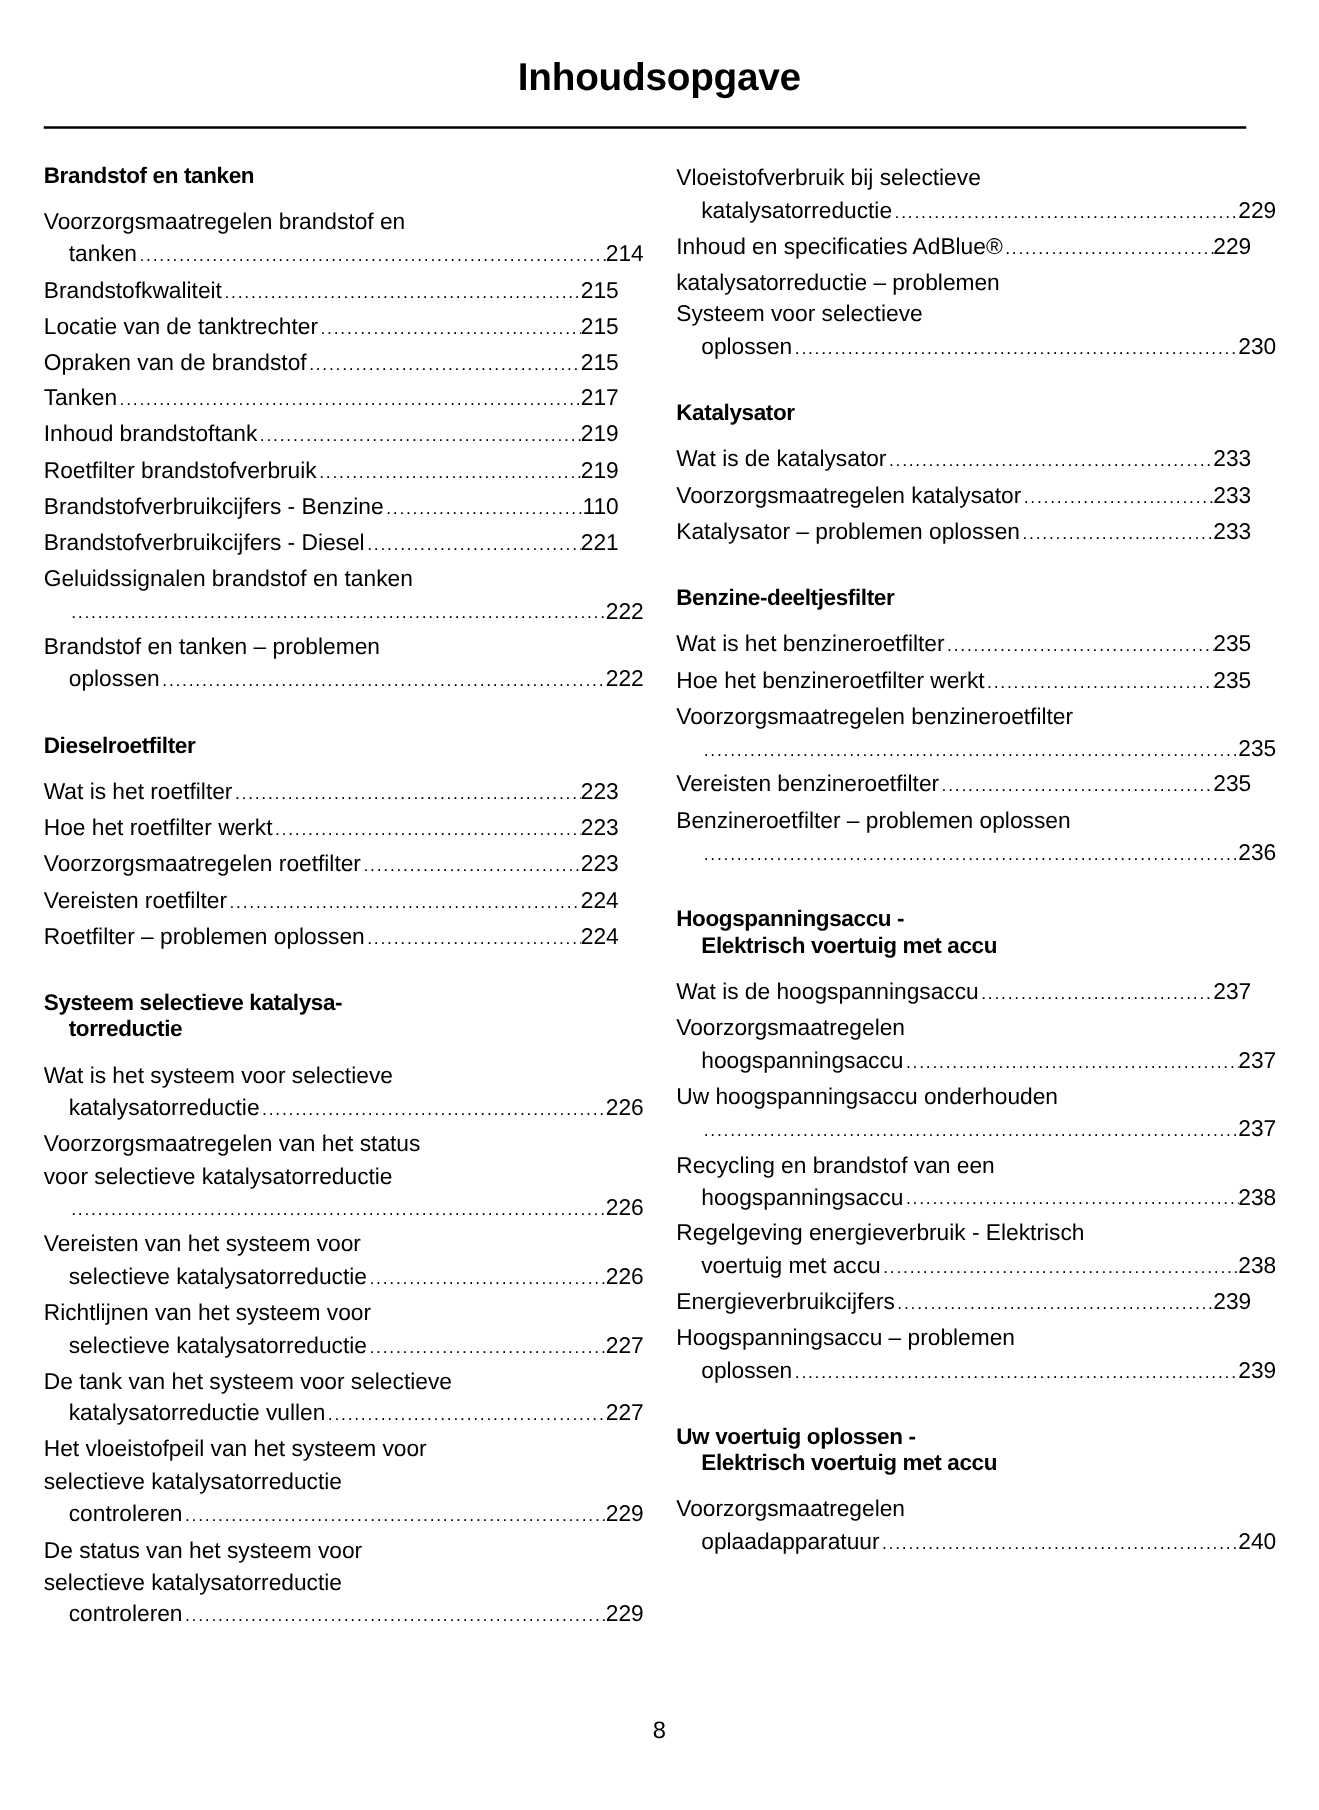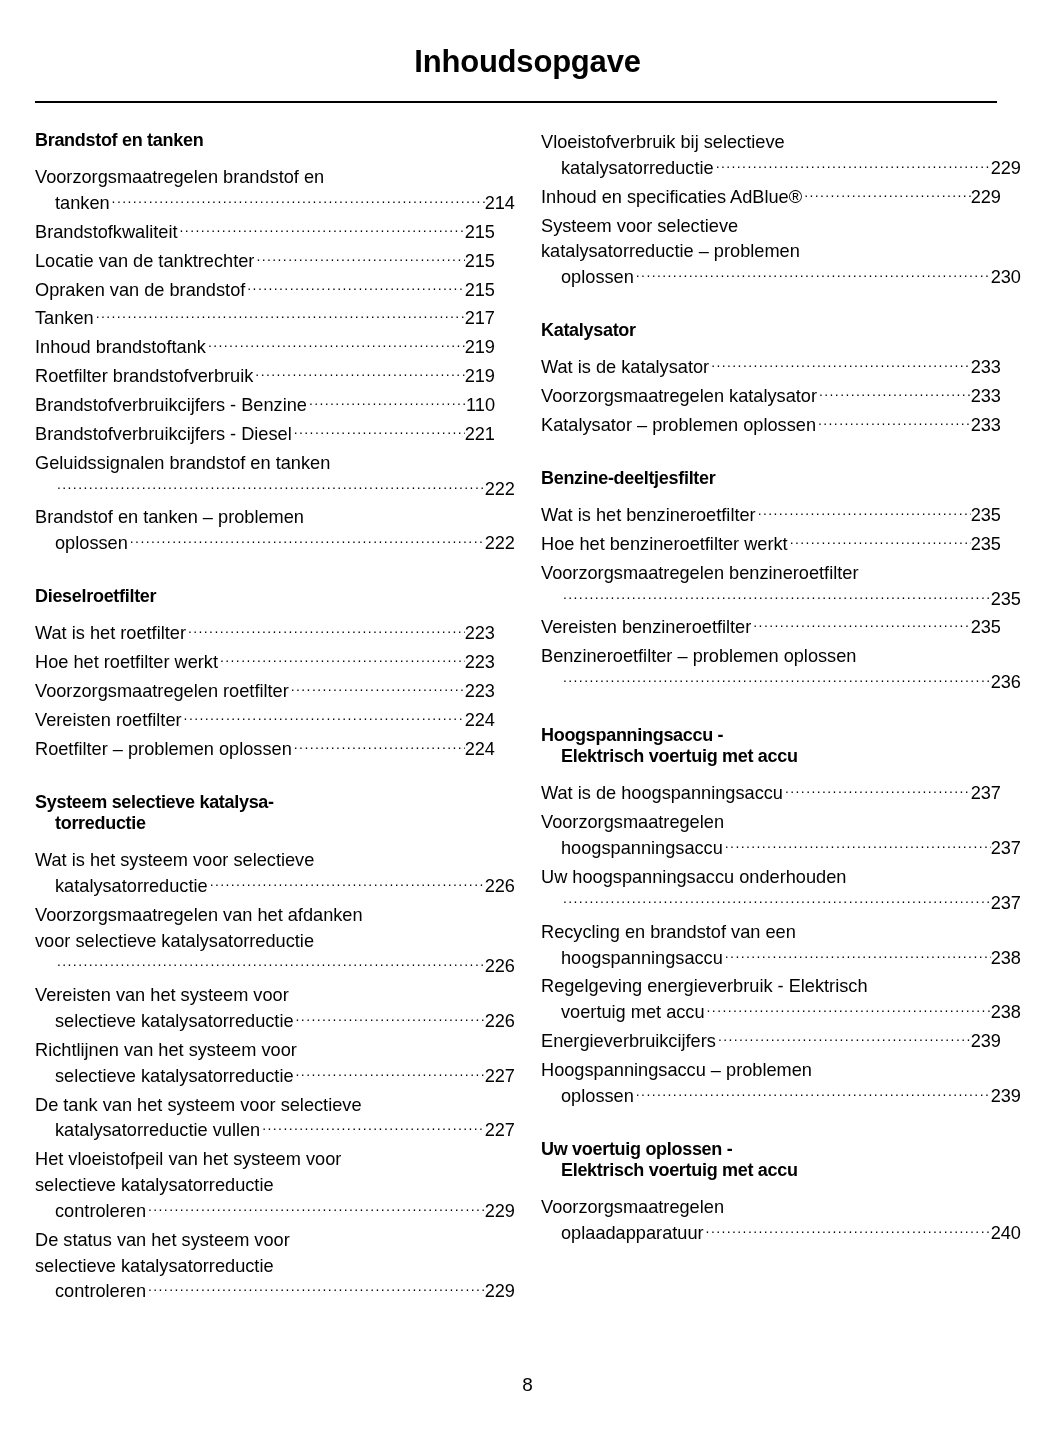--- a/index.html
+++ b/index.html
@@ -73,21 +73,21 @@
     font-size: 18.2px;
     line-height: 1.42;
     margin: 0 0 3px 0;
     position: relative;
   }
   .entry .line {
     display: block;
   }
   .dotrow {
     display: flex;
-    align-items: flex-start;
+    align-items: flex-end;
     width: 100%;
   }
   .dotrow .txt {
     white-space: nowrap;
   }
   .dotrow .fill {
     flex: 1 1 auto;
     overflow: hidden;
     white-space: nowrap;
     font-size: 14px;
@@ -251,21 +251,21 @@
         <div class="heading-gap small"></div>
         <div class="entry">
           <div class="line">Wat is het systeem voor selectieve</div>
           <div class="dotrow indent">
             <span class="txt">katalysatorreductie </span>
             <span class="fill">........................................................................................................................</span>
             <span class="num">226</span>
           </div>
         </div>
         <div class="entry">
-          <div class="line">Voorzorgsmaatregelen van het afdanken</div>
+          <div class="line">Voorzorgsmaatregelen van het status</div>
           <div class="line">voor selectieve katalysatorreductie</div>
           <div class="dotrow indent">
             <span class="txt"></span>
             <span class="fill">........................................................................................................................</span>
             <span class="num">226</span>
           </div>
         </div>
         <div class="entry">
           <div class="line">Vereisten van het systeem voor</div>
           <div class="dotrow indent">
@@ -319,22 +319,22 @@
           </div>
         </div>
         <div class="entry">
           <div class="dotrow">
             <span class="txt">Inhoud en specificaties AdBlue® </span>
             <span class="fill">........................................................................................................................</span>
             <span class="num">229</span>
           </div>
         </div>
         <div class="entry">
+          <div class="line">katalysatorreductie – problemen</div>
           <div class="line">Systeem voor selectieve</div>
-          <div class="line">katalysatorreductie – problemen</div>
           <div class="dotrow indent">
             <span class="txt">oplossen </span>
             <span class="fill">........................................................................................................................</span>
             <span class="num">230</span>
           </div>
         </div>
         <div class="sec-spacer-top"></div>
         <h2 class="section"><span>Katalysator</span></h2>
         <div class="heading-gap small"></div>
         <div class="entry">

